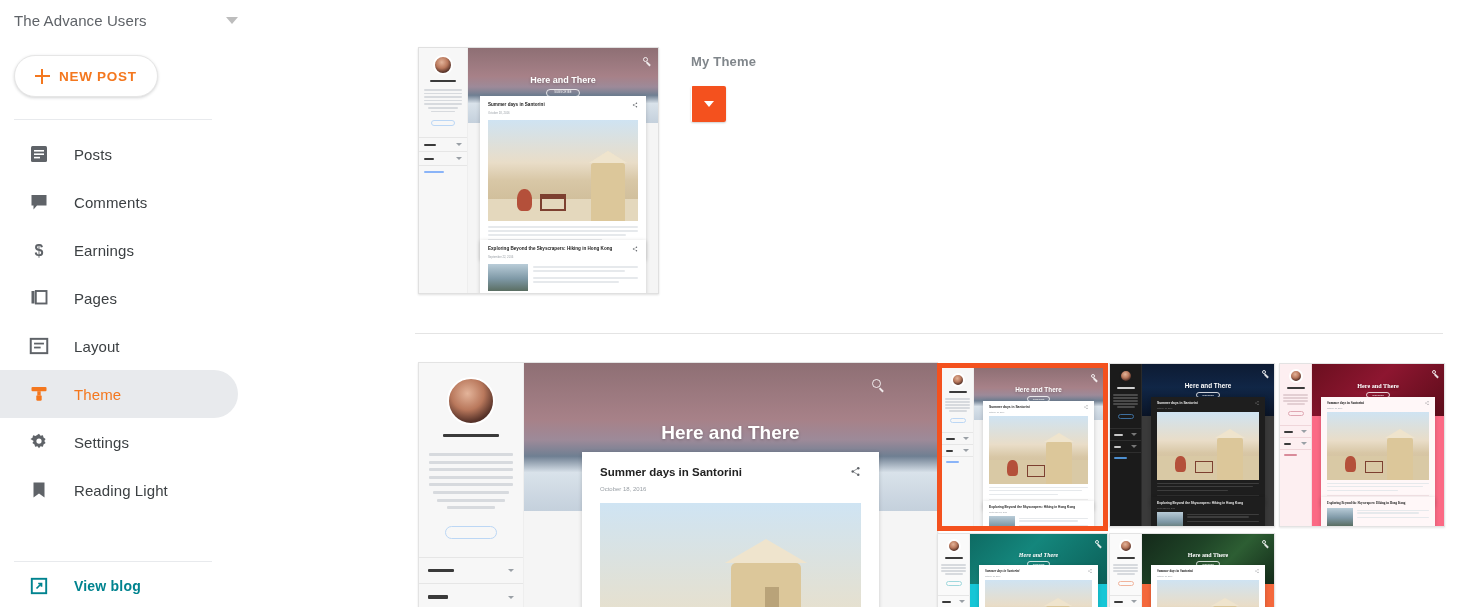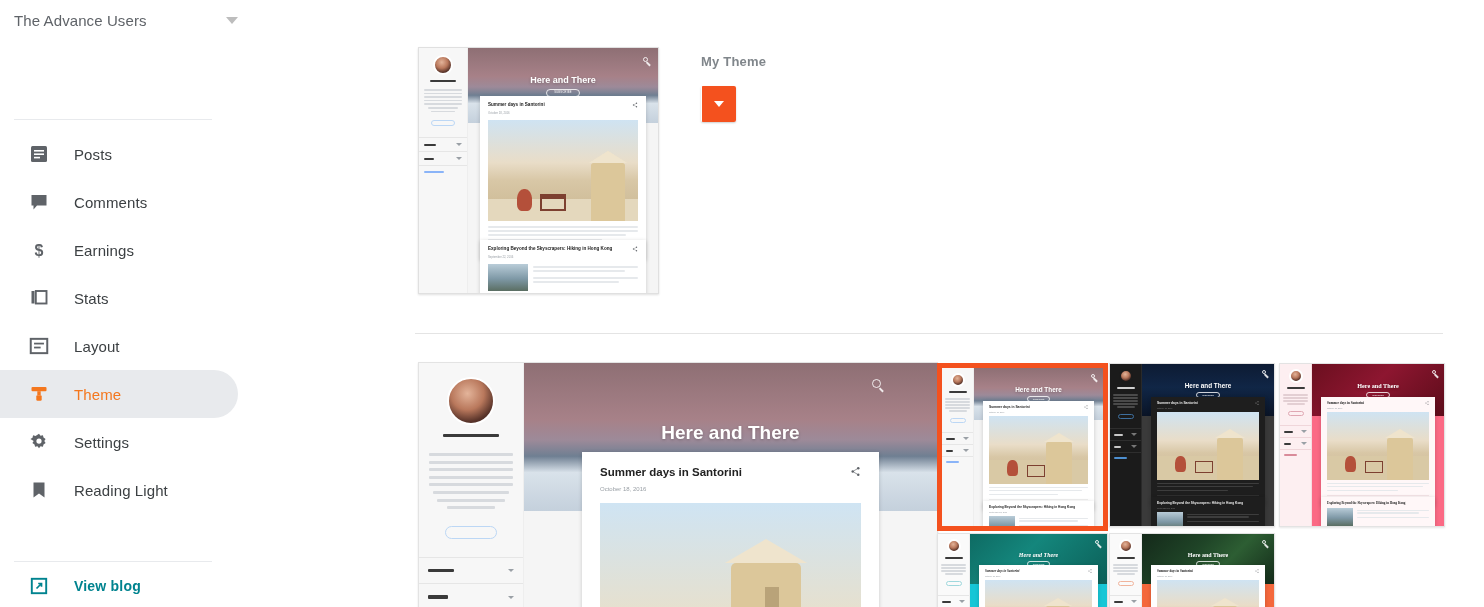--- a/index.html
+++ b/index.html
@@ -117,21 +117,21 @@
 
   #theme-preview-card {
     position: absolute; left: 139px; top: 47px;
     width: 241px; height: 247px;
     background: #fff;
     border: 1px solid #e0e0e0;
     box-shadow: 0 1px 2px rgba(0,0,0,.12);
     overflow: hidden;
   }
 
-  #theme-meta { position: absolute; left: 422px; top: 54px; width: 420px; }
+  #theme-meta { position: absolute; left: 412px; top: 54px; width: 420px; }
   #theme-meta .my-theme {
     font-size: 13px; font-weight: bold; color: #80868b; letter-spacing: .2px;
   }
   #theme-meta .theme-name {
     margin-top: 19px;
     font-size: 17px; font-weight: bold; color: #202124; letter-spacing: .1px;
   }
   #customize-group {
     margin-top: 17px;
     display: inline-flex; align-items: stretch;
@@ -265,20 +265,24 @@
 
 <div id="app">
 
   <div id="sidebar">
 
     <div id="blog-selector">
       <span class="blog-title">The Advance Users</span>
       <span class="caret-down"></span>
     </div>
 
+    <div id="new-post-btn">
+      <span class="plus"></span>
+      <span class="np-label">NEW POST</span>
+    </div>
 
     <div class="sb-divider" id="div-top"></div>
 
     <div id="nav-list">
 
       <div class="nav-item">
         <span class="ico">
           <svg width="20" height="20" viewBox="0 0 20 20">
               <rect x="2" y="2" width="16" height="16" rx="1.5" fill="currentColor"></rect>
               <rect x="5" y="6" width="10" height="1.6" fill="#fff"></rect>
@@ -308,21 +312,21 @@
         <span class="lbl">Earnings</span>
       </div>
 
       <div class="nav-item">
         <span class="ico">
           <svg width="20" height="20" viewBox="0 0 20 20">
               <rect x="2.5" y="3" width="3" height="12.5" fill="currentColor"></rect>
               <rect x="6.8" y="3" width="10.7" height="12.5" fill="none" stroke="currentColor" stroke-width="1.9"></rect>
             </svg>
         </span>
-        <span class="lbl">Stats</span>
+        <span class="lbl">Pages</span>
       </div>
 
       <div class="nav-item">
         <svg class="ico" width="20" height="20" viewBox="0 0 20 20" style="margin-right:24px">
           <rect x="2.5" y="3.5" width="15" height="13" fill="none" stroke="currentColor" stroke-width="1.8"></rect>
           <rect x="5.5" y="7" width="9" height="1.6" fill="currentColor"></rect>
           <rect x="5.5" y="10.6" width="6" height="1.6" fill="currentColor"></rect>
         </svg>
         <span class="lbl">Layout</span>
       </div>

